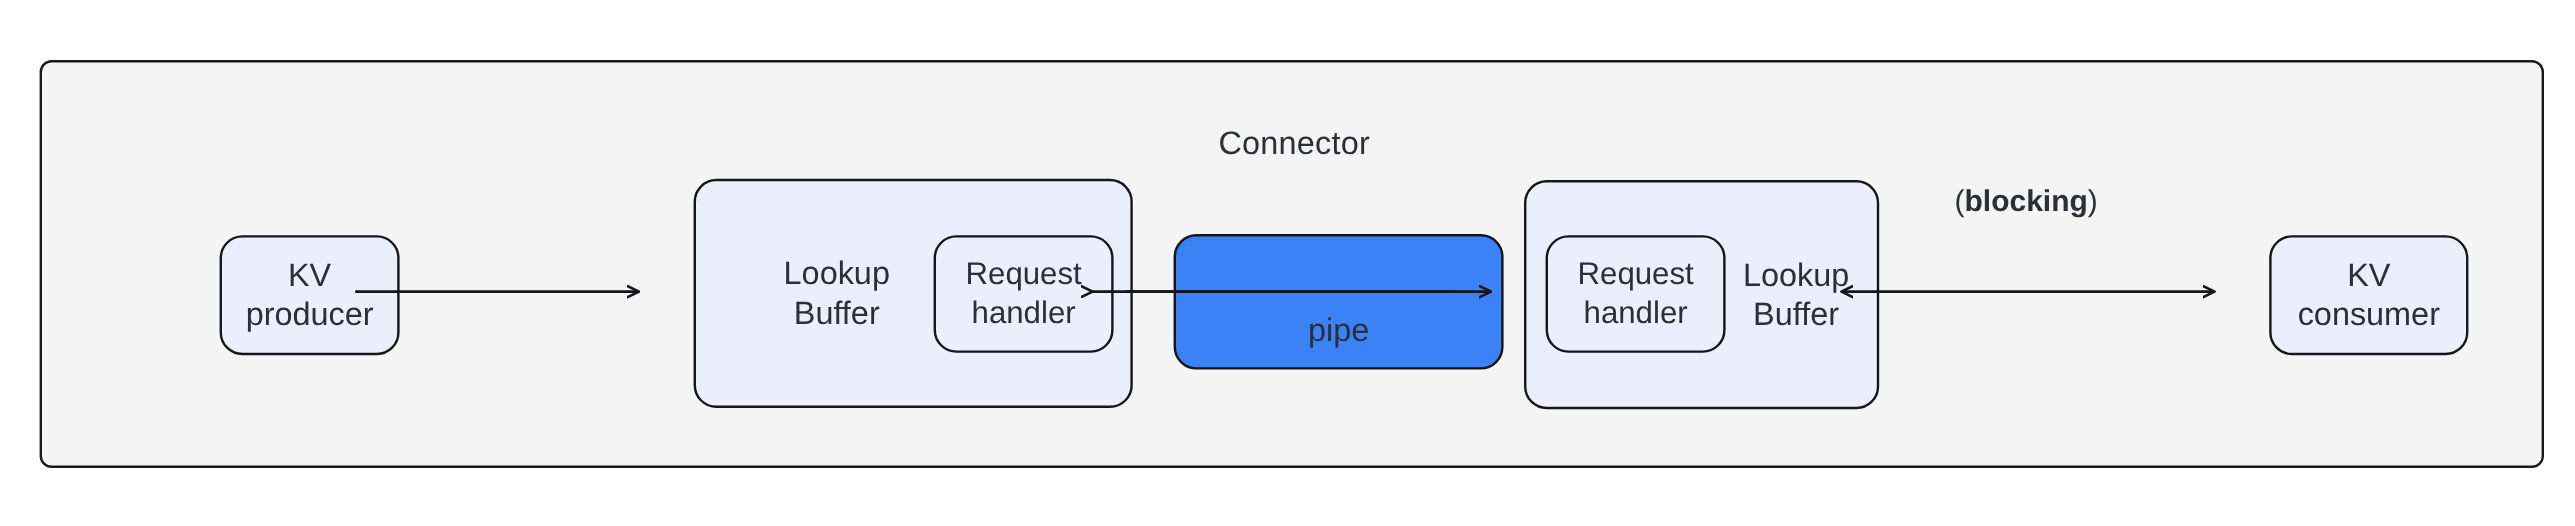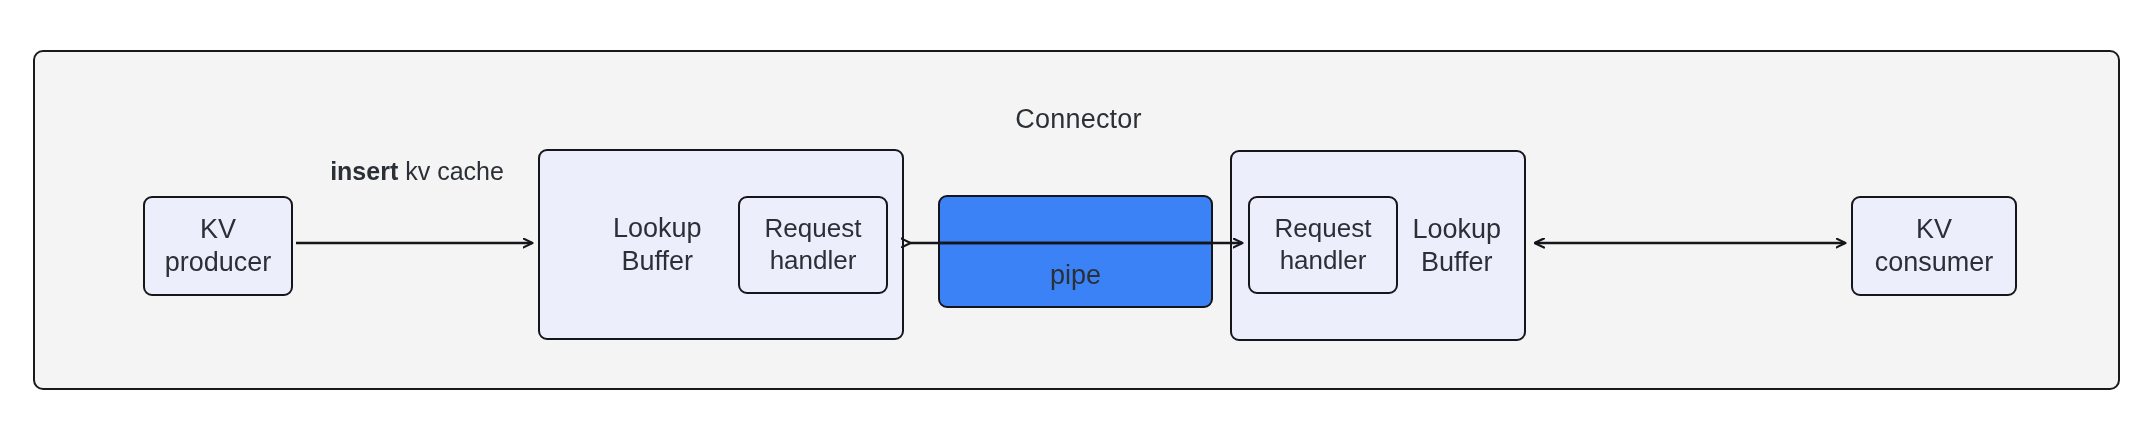--- a/index.html
+++ b/index.html
@@ -42,28 +42,29 @@
     color: #2b2f36;
     letter-spacing: 0.2px;
   }
 
   
   .node {
     position: absolute;
     box-sizing: border-box;
     background: #eceffb;
     border: 2.5px solid #15161a;
-    border-radius: 9px;
+    border-radius: 19px;
     display: flex;
     align-items: center;
     justify-content: center;
     color: #2b2f36;
     font-size: 27px;
     line-height: 1.22;
     text-align: center;
+    margin-left: 40px;
   }
   .node.pipe {
     background: #3b82f6;
     border: 2.5px solid #15161a;
     align-items: flex-end;
     padding-bottom: 14px;
   }
   .node .node-label {
     display: block;
     white-space: pre-line;
@@ -157,21 +158,21 @@
     <line x1="296" y1="243" x2="532" y2="243" stroke="#15161a" stroke-width="2.4" marker-end="url(#head-r)"></line>
 
     <line x1="1213" y1="243" x2="910" y2="243" stroke="#15161a" stroke-width="2.4" marker-end="url(#head-l)"></line>
 
     <line x1="938" y1="243" x2="1242" y2="243" stroke="#15161a" stroke-width="2.4" marker-end="url(#head-r)"></line>
 
     <line x1="1535" y1="243" x2="1845" y2="243" stroke="#15161a" stroke-width="2.4" marker-start="url(#head-l)" marker-end="url(#head-r)"></line>
   </svg>
 
   <div class="edge-label" id="label-insert">
-    <div>
-      <b>insert</b><span> kv cache</span>
-    </div>
   </div>
 
   <div class="edge-label" id="label-drop-select">
+    <div>
+      <span>(</span><b>blocking</b><span>)</span>
+    </div>
   </div>
 
 </div>
 
 </body></html>

